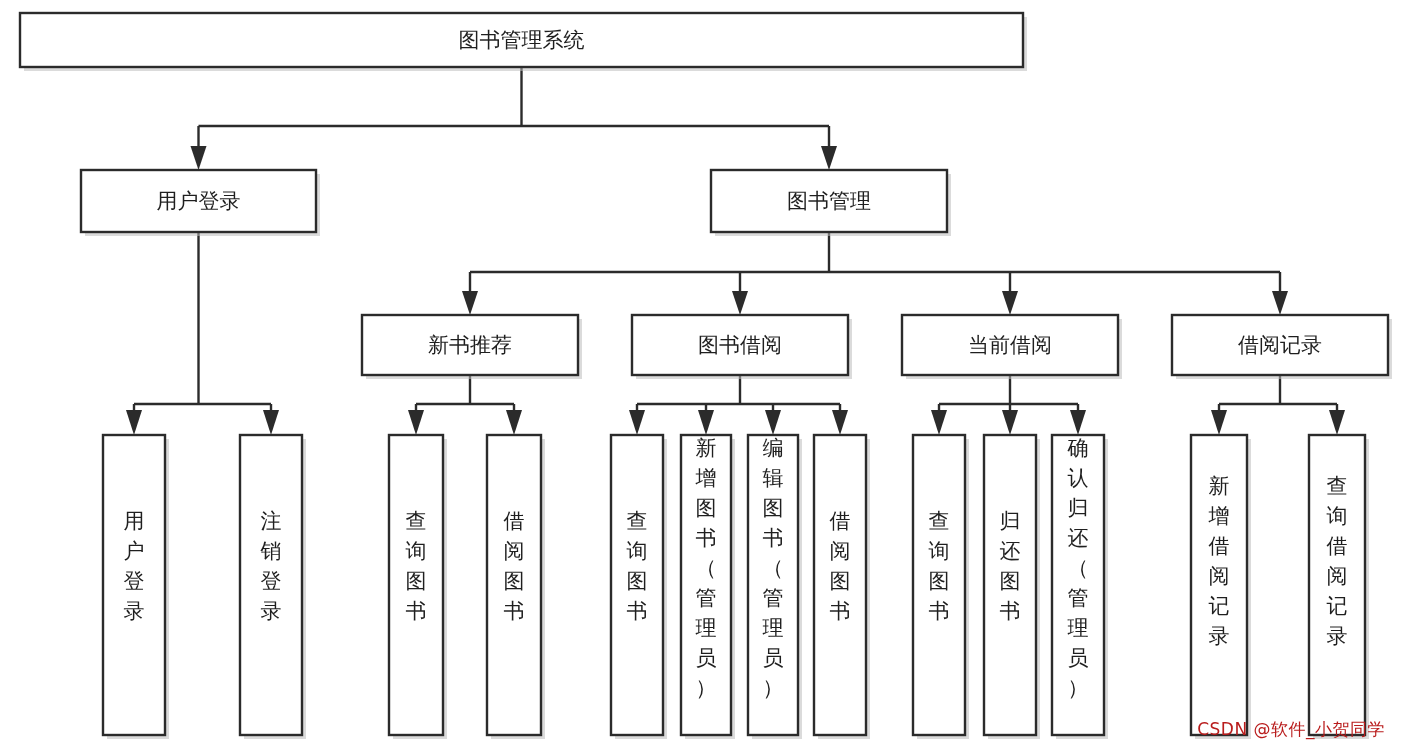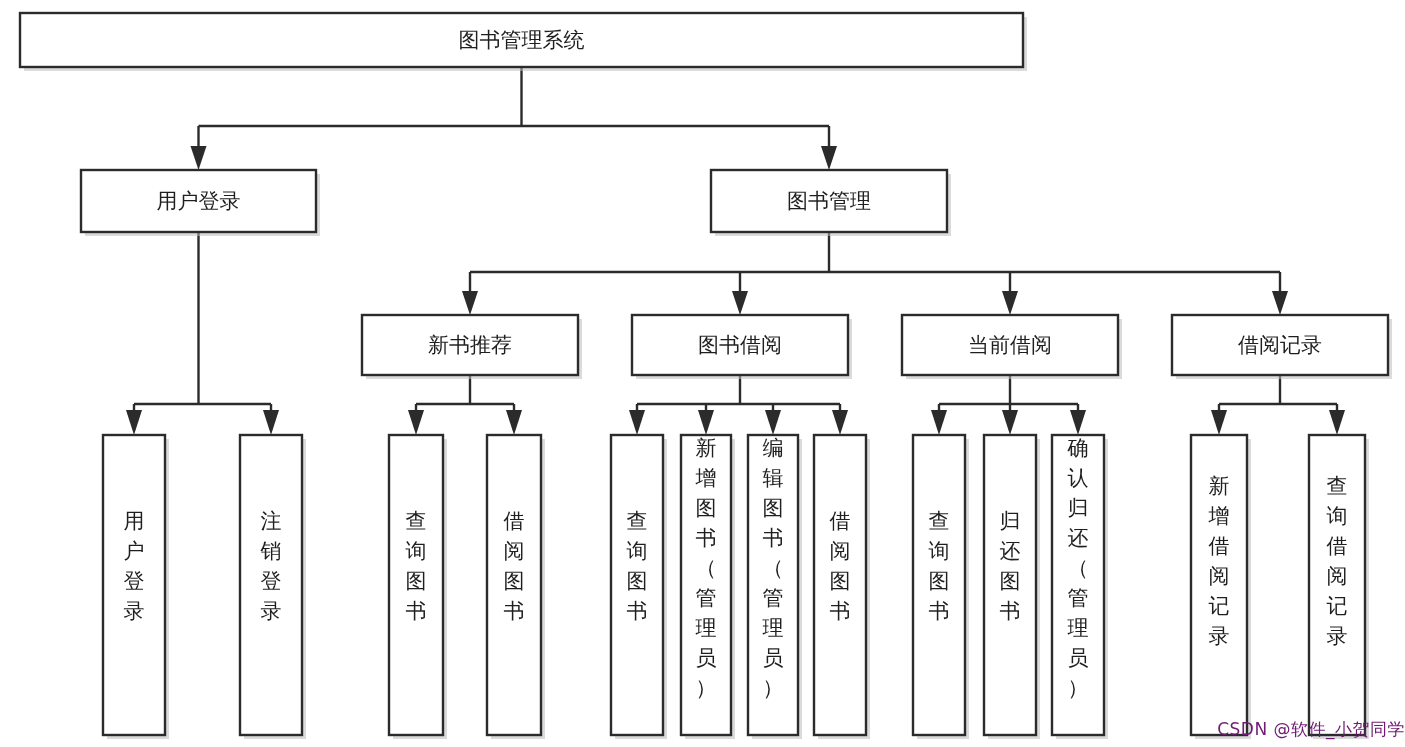--- a/index.html
+++ b/index.html
@@ -53,23 +53,23 @@
     dominant-baseline: middle;
   }
   .node-label-vertical {
     fill: #1f1f1f;
     font-family: "DejaVu Sans", "Liberation Sans", sans-serif;
     font-size: 21px;
     text-anchor: middle;
   }
   .watermark {
     position: absolute;
-    right: 0;
+    right: 20px;
     bottom: 6px;
-    color: #701a75;
+    color: #b91c1c;
     font-size: 17px;
     font-family: "DejaVu Sans", "Liberation Sans", sans-serif;
     letter-spacing: 0.5px;
     white-space: nowrap;
     user-select: none;
   }
 </style>
 </head>
 <body>
 

